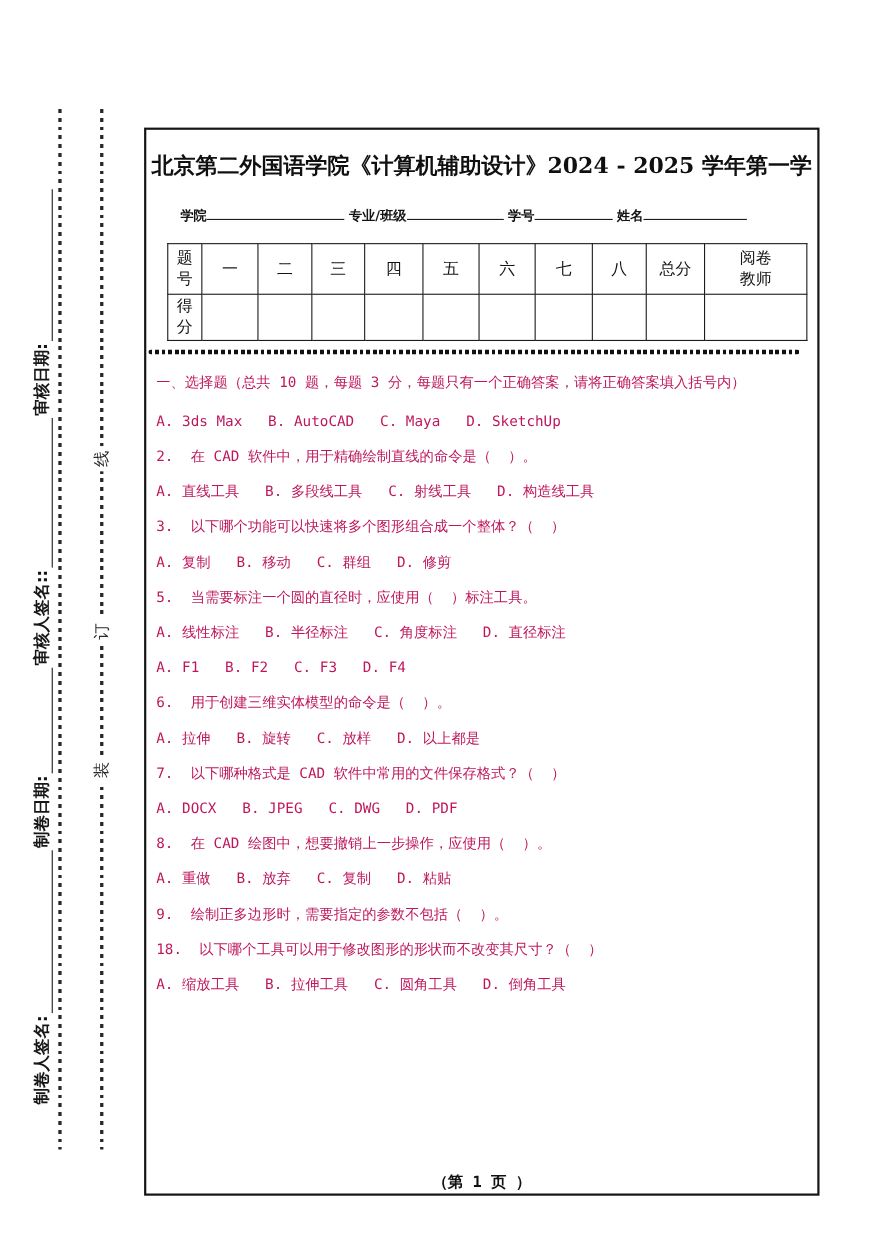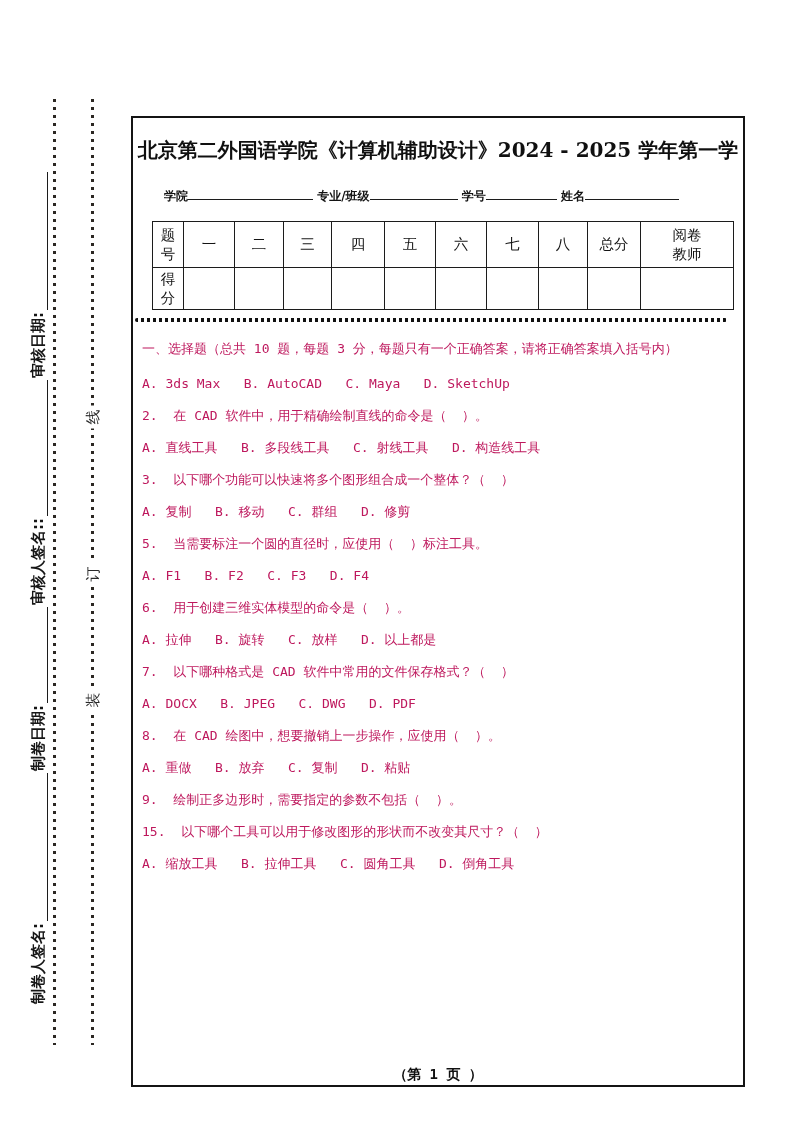--- a/index.html
+++ b/index.html
@@ -224,32 +224,33 @@
 
     <p class="qline">A. 3ds Max   B. AutoCAD   C. Maya   D. SketchUp</p>
 
     <p class="qline">2.  在 CAD 软件中，用于精确绘制直线的命令是（  ）。</p>
     <p class="qline">A. 直线工具   B. 多段线工具   C. 射线工具   D. 构造线工具</p>
 
     <p class="qline">3.  以下哪个功能可以快速将多个图形组合成一个整体？（  ）</p>
     <p class="qline">A. 复制   B. 移动   C. 群组   D. 修剪</p>
 
     <p class="qline">5.  当需要标注一个圆的直径时，应使用（  ）标注工具。</p>
+    <p class="qline">A. 线性标注   B. 半径标注   C. 角度标注   D. 直径标注</p>
 
     <p class="qline">A. F1   B. F2   C. F3   D. F4</p>
 
     <p class="qline">6.  用于创建三维实体模型的命令是（  ）。</p>
     <p class="qline">A. 拉伸   B. 旋转   C. 放样   D. 以上都是</p>
 
     <p class="qline">7.  以下哪种格式是 CAD 软件中常用的文件保存格式？（  ）</p>
     <p class="qline">A. DOCX   B. JPEG   C. DWG   D. PDF</p>
 
     <p class="qline">8.  在 CAD 绘图中，想要撤销上一步操作，应使用（  ）。</p>
     <p class="qline">A. 重做   B. 放弃   C. 复制   D. 粘贴</p>
 
     <p class="qline">9.  绘制正多边形时，需要指定的参数不包括（  ）。</p>
 
-    <p class="qline">15.  以下哪个工具可以用于修改图形的形状而不改变其尺寸？（  ）</p>
+    <p class="qline">18.  以下哪个工具可以用于修改图形的形状而不改变其尺寸？（  ）</p>
     <p class="qline">A. 缩放工具   B. 拉伸工具   C. 圆角工具   D. 倒角工具</p>
   </section>
 </main>
 
 <div class="page-footer">（第 1 页 ）</div>
 
 </body></html>

